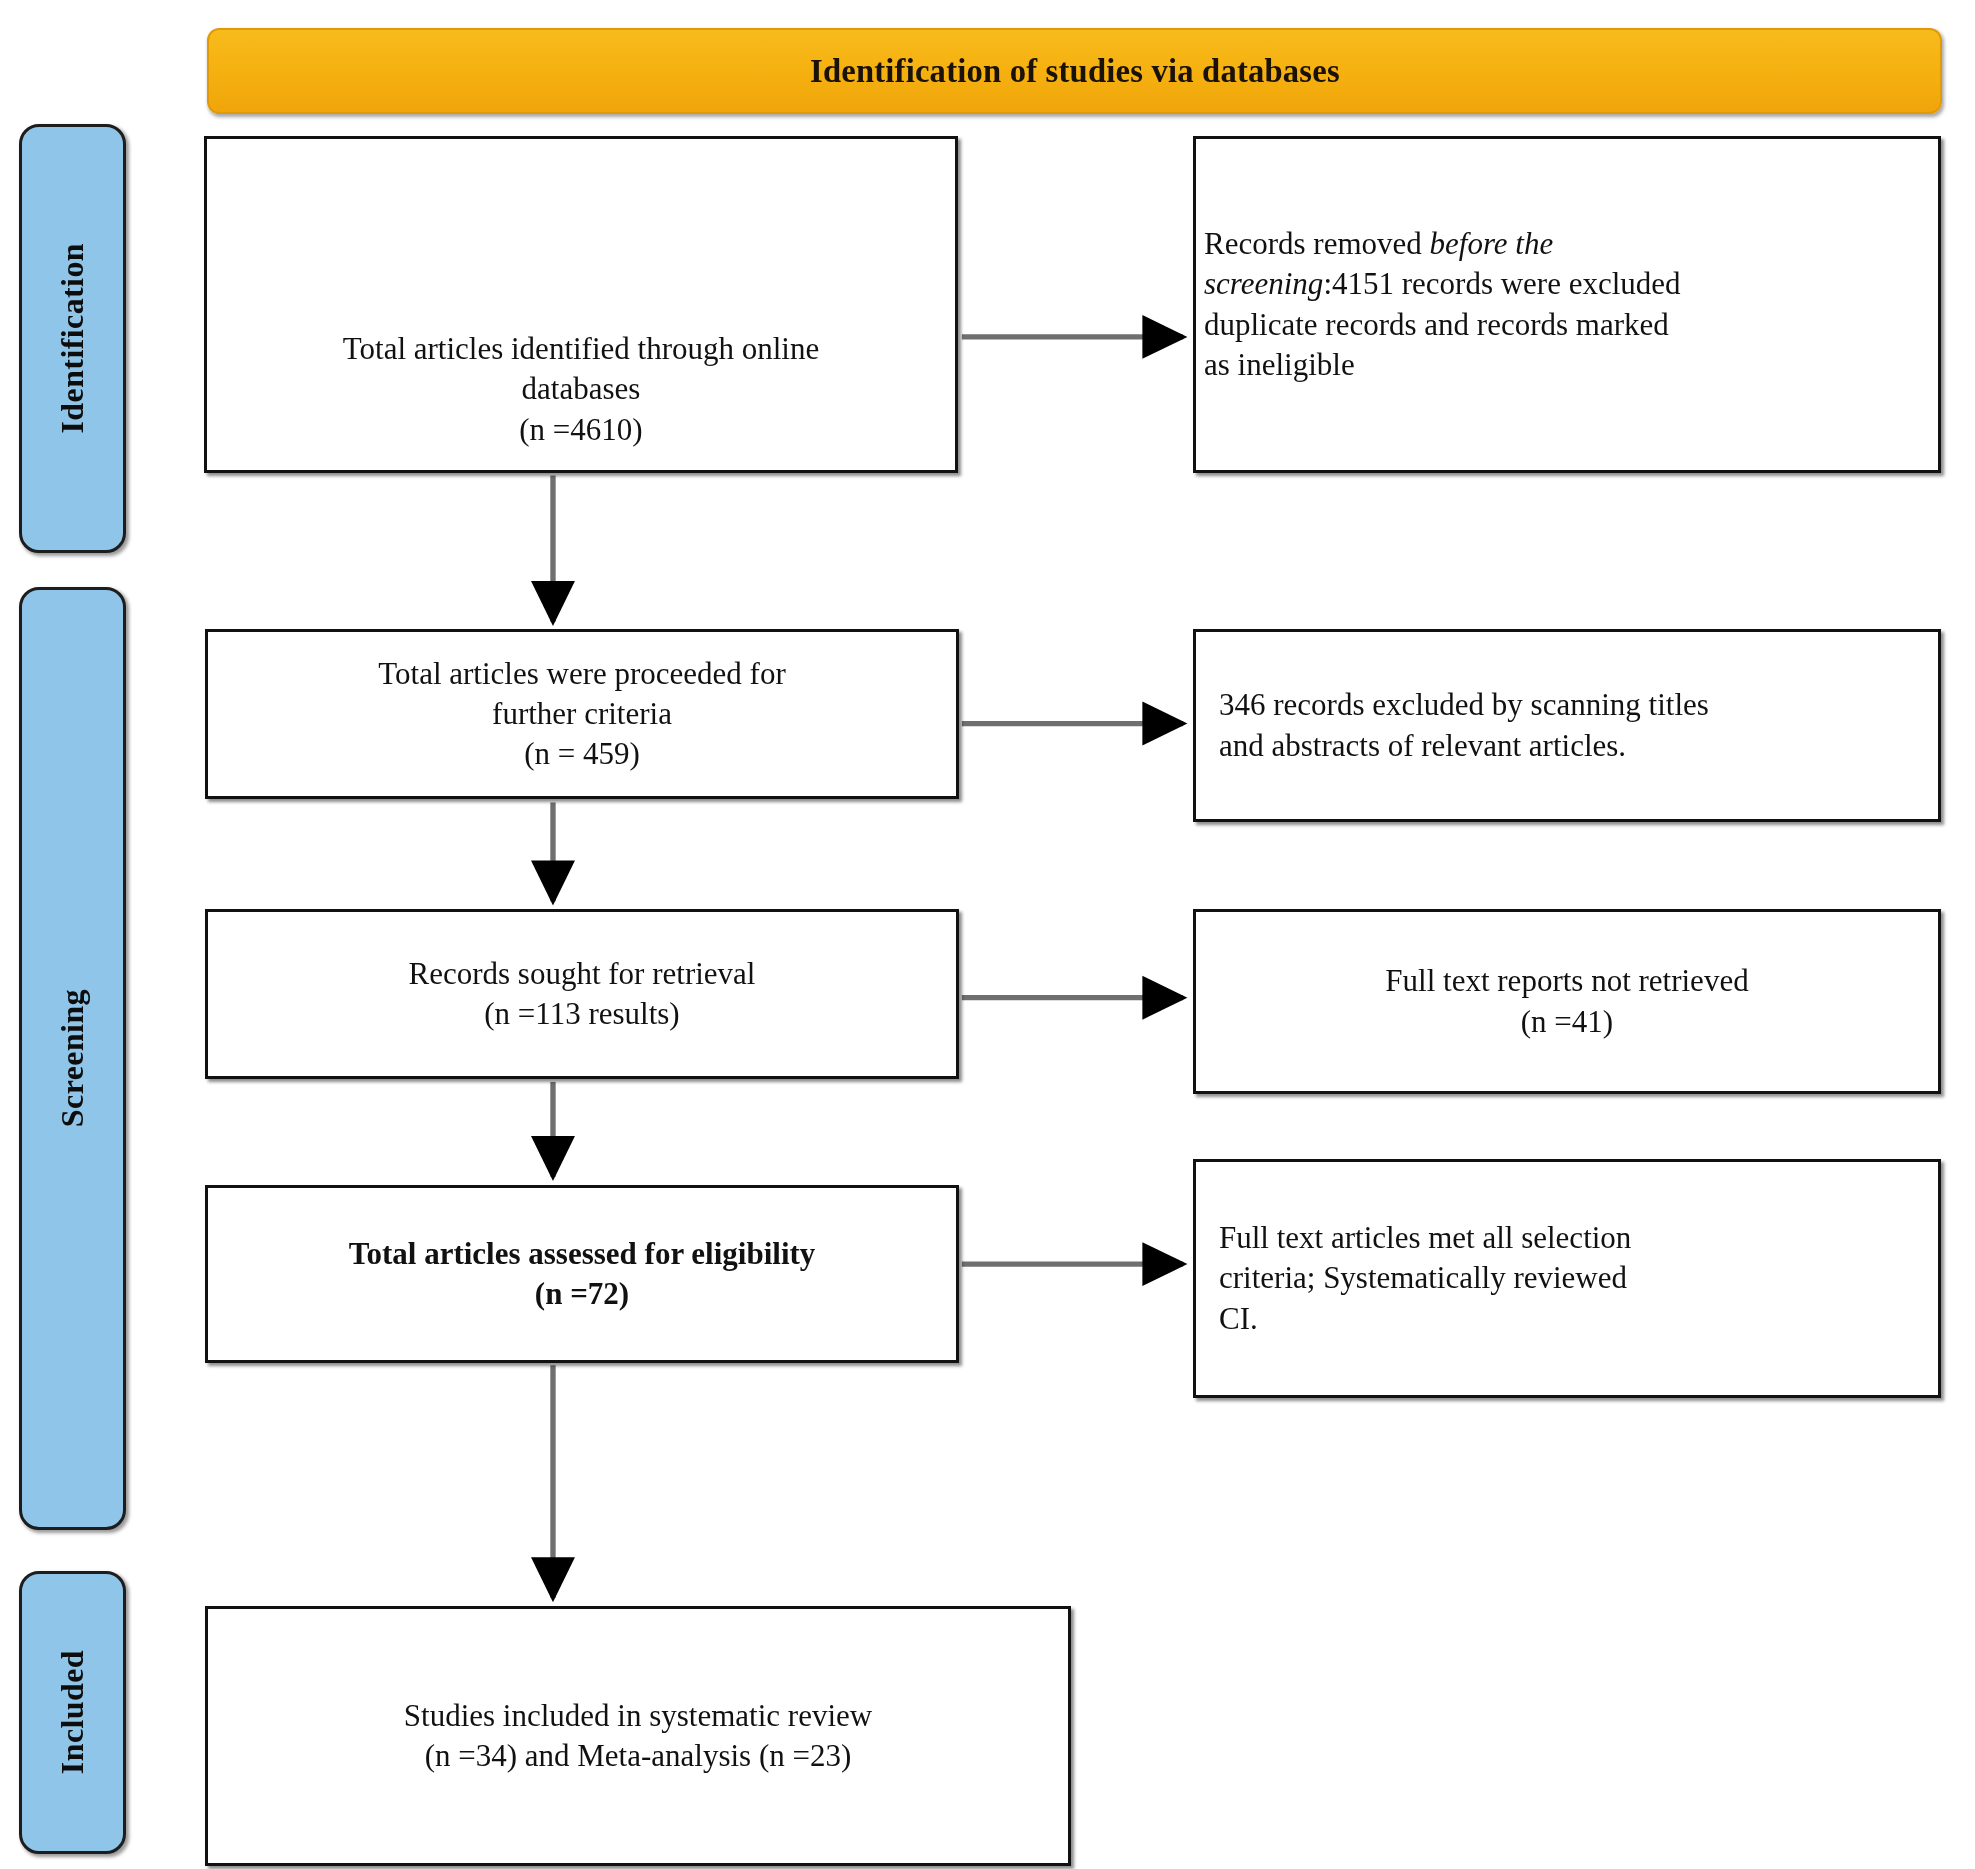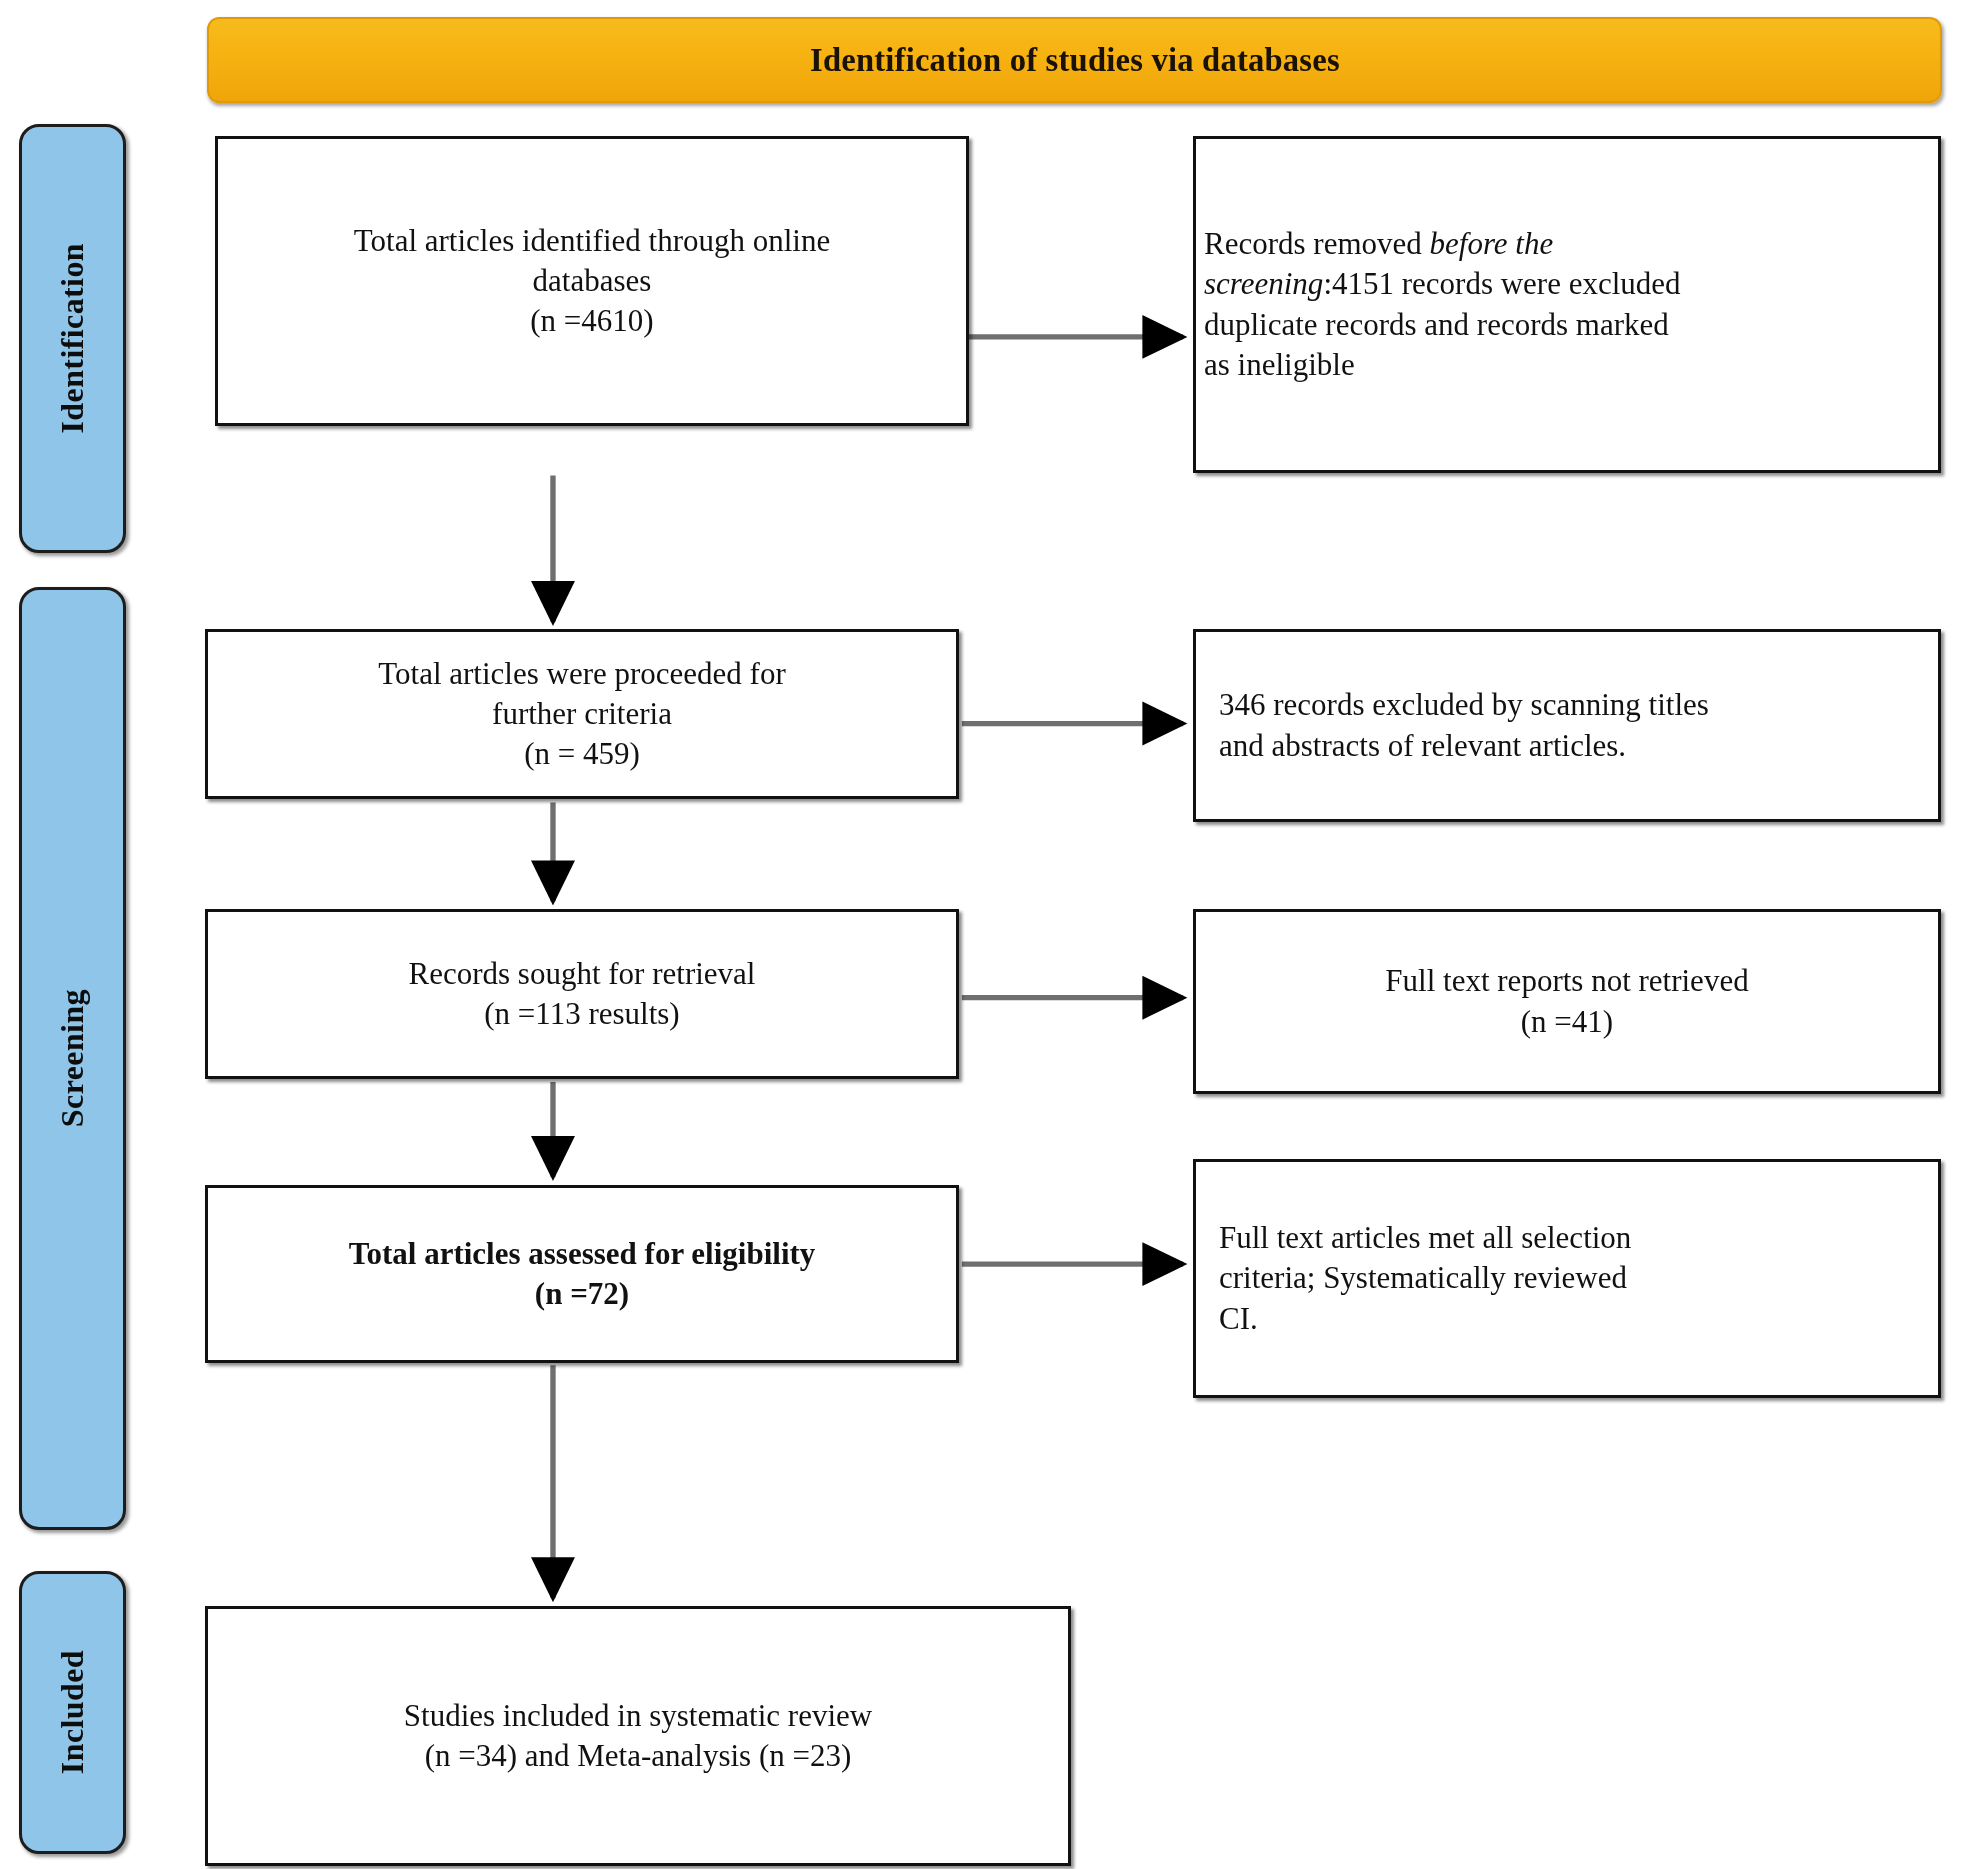--- a/index.html
+++ b/index.html
@@ -16,21 +16,21 @@
     position: relative;
     width: 1975px;
     height: 1869px;
     background: #ffffff;
     overflow: hidden;
   }
 
   
   .banner {
     position: absolute;
-    left: 207px; top: 17px;
+    left: 207px; top: 28px;
     width: 1735px; height: 86px;
     background: linear-gradient(180deg, #F7BB1C 0%, #F6B211 45%, #F0A50A 100%);
     border: 2.3px solid #E09A08;
     border-radius: 12.3px;
     display: flex;
     align-items: center;
     justify-content: center;
     box-shadow: 1.5px 2.3px 3.8px rgba(0,0,0,0.35);
   }
   .banner-title {
@@ -83,21 +83,21 @@
   .box .line {
     font-size: 31px;
     line-height: 1.30;
     white-space: nowrap;
   }
   .box.center .line { text-align: center; }
   .box.left .line   { text-align: left; white-space: normal; }
   .box .line em { font-style: italic; }
 
   
-  #box-identified      { left: 215px;  top: 136px;  width: 754px;  height: 290px; }
+  #box-identified      { left: 204px;  top: 136px;  width: 754px;  height: 337px; justify-content: flex-end; }
   #box-screened        { left: 205px;  top: 629px;  width: 754px;  height: 170px; }
   #box-sought          { left: 205px;  top: 909px; width: 754px;  height: 170px; }
   #box-eligibility     { left: 205px;  top: 1185px; width: 754px;  height: 178px; font-weight: bold; }
   #box-included        { left: 205px;  top: 1606px; width: 866px;  height: 260px; }
 
   
   #box-removed         { left: 1193px; top: 136px;  width: 748px;  height: 337px; padding-left: 8px; }
   #box-excluded-titles { left: 1193px; top: 629px;  width: 748px;  height: 193px; }
   #box-not-retrieved   { left: 1193px; top: 909px; width: 748px;  height: 185px; }
   #box-met-criteria    { left: 1193px; top: 1159px; width: 748px;  height: 239px; }

